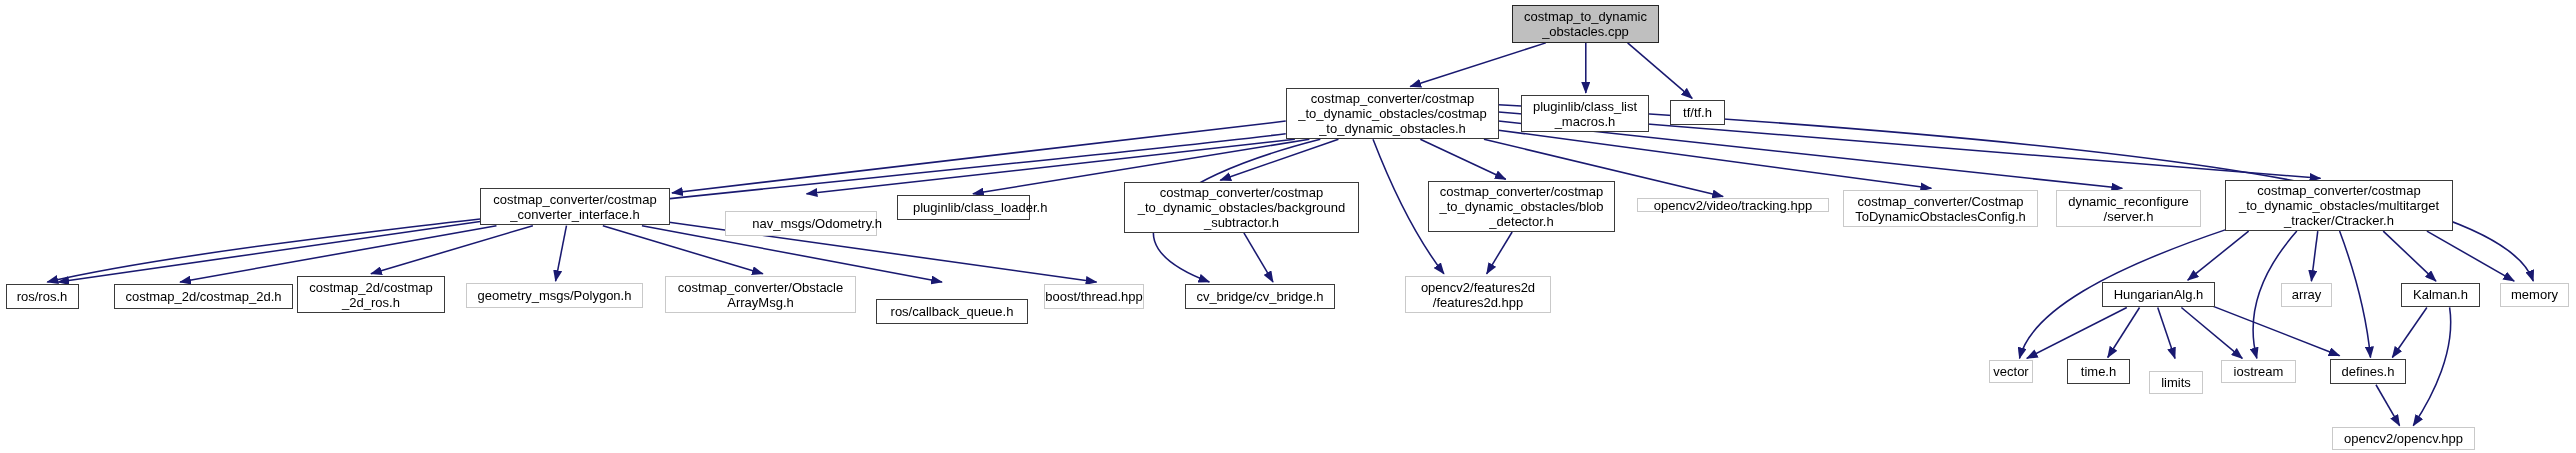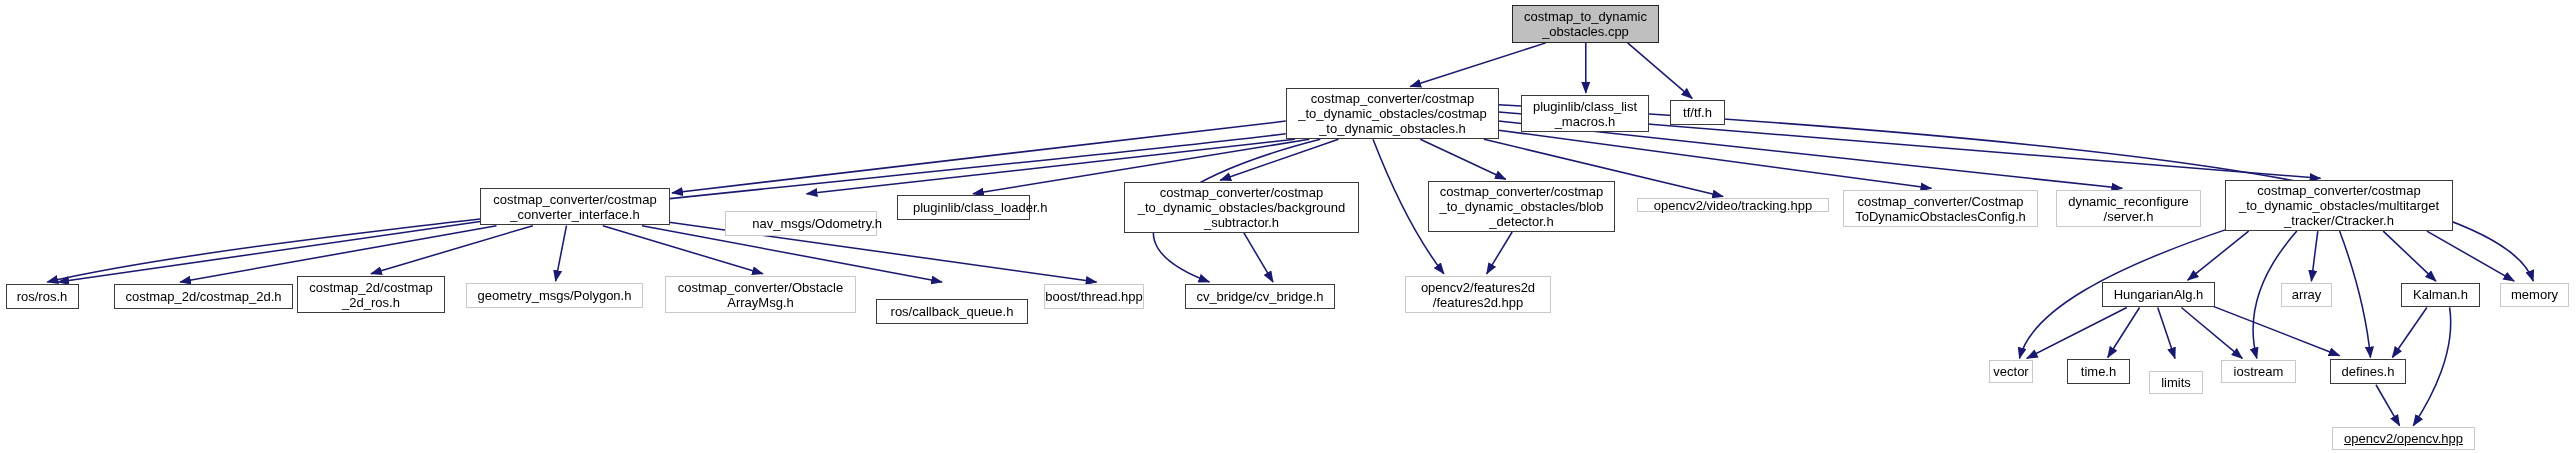--- a/index.html
+++ b/index.html
@@ -105,15 +105,15 @@
 /features2d.hpp</div>
     <div class="node internal" style="left: 2102px; top: 282px; width: 113px; height: 24.6px;">HungarianAlg.h</div>
     <div class="node external" style="left: 2281px; top: 283px; width: 51px; height: 23.6px;">array</div>
     <div class="node internal" style="left: 2401px; top: 283px; width: 79px; height: 23.6px;">Kalman.h</div>
     <div class="node external" style="left: 2500px; top: 283px; width: 69px; height: 23.6px;">memory</div>
     <div class="node external" style="left: 1989px; top: 360px; width: 44px; height: 23px;">vector</div>
     <div class="node internal" style="left: 2067px; top: 359px; width: 63px; height: 24.6px;">time.h</div>
     <div class="node external" style="left: 2149px; top: 360px; width: 54px; height: 23px; margin-top: 11px;">limits</div>
     <div class="node external" style="left: 2221px; top: 360px; width: 75px; height: 23px;">iostream</div>
     <div class="node internal" style="left: 2330px; top: 359px; width: 76px; height: 24.6px;">defines.h</div>
-    <div class="node external" style="left: 2332px; top: 427px; width: 143px; height: 23px; text-decoration: underline;">opencv2/opencv.hpp</div>
+    <div class="node external" style="left: 2332px; top: 427px; width: 143px; height: 23px;">opencv2/opencv.hpp</div>
   </div>
 
 
 </body></html>

